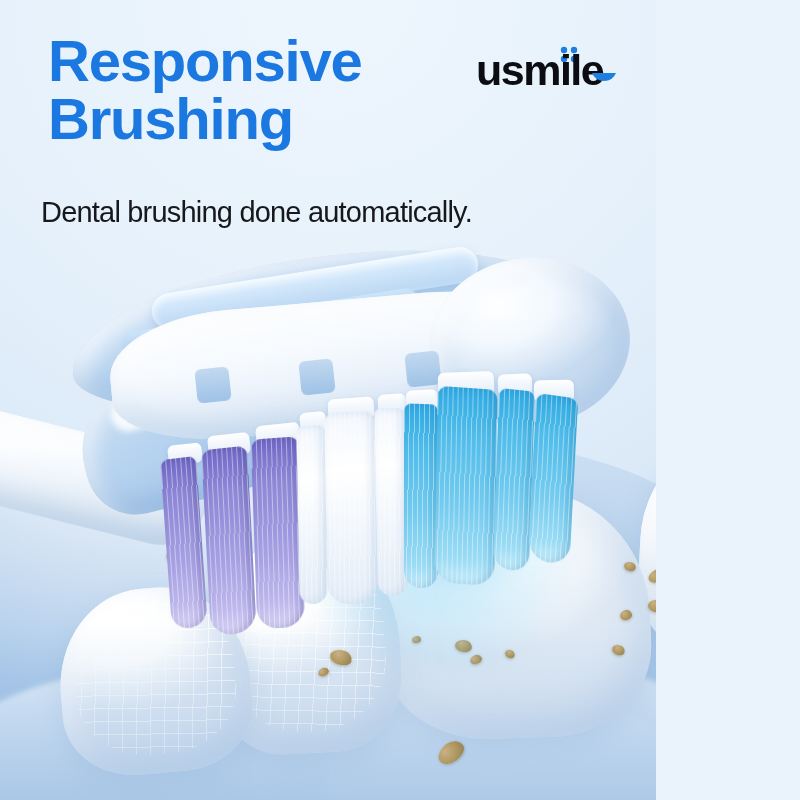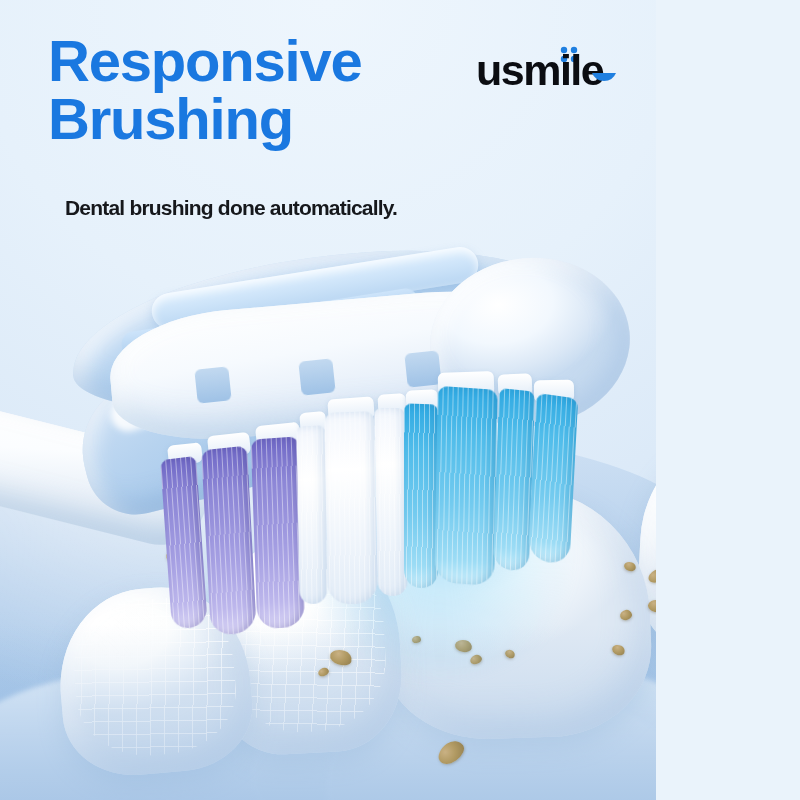--- a/index.html
+++ b/index.html
@@ -227,24 +227,24 @@
   .headline {
     position:absolute; left:48px; top:32px;
     color:#1a78e0;
     font-size:58px;
     font-weight:bold;
     line-height:1.0;
     letter-spacing:-1.2px;
     white-space:pre-line;
   }
   .subhead {
-    position:absolute; left:65px; top:196px;
+    position:absolute; left:41px; top:196px;
     color:#16181c;
-    font-size:21px;
-    font-weight:bold;
+    font-size:29px;
+    font-weight:normal;
     letter-spacing:-.8px;
   }
 
   
   .logo {
     position:absolute; right:32px; top:44px;
     height:44px;
     display:flex; 
   }
 </style>

